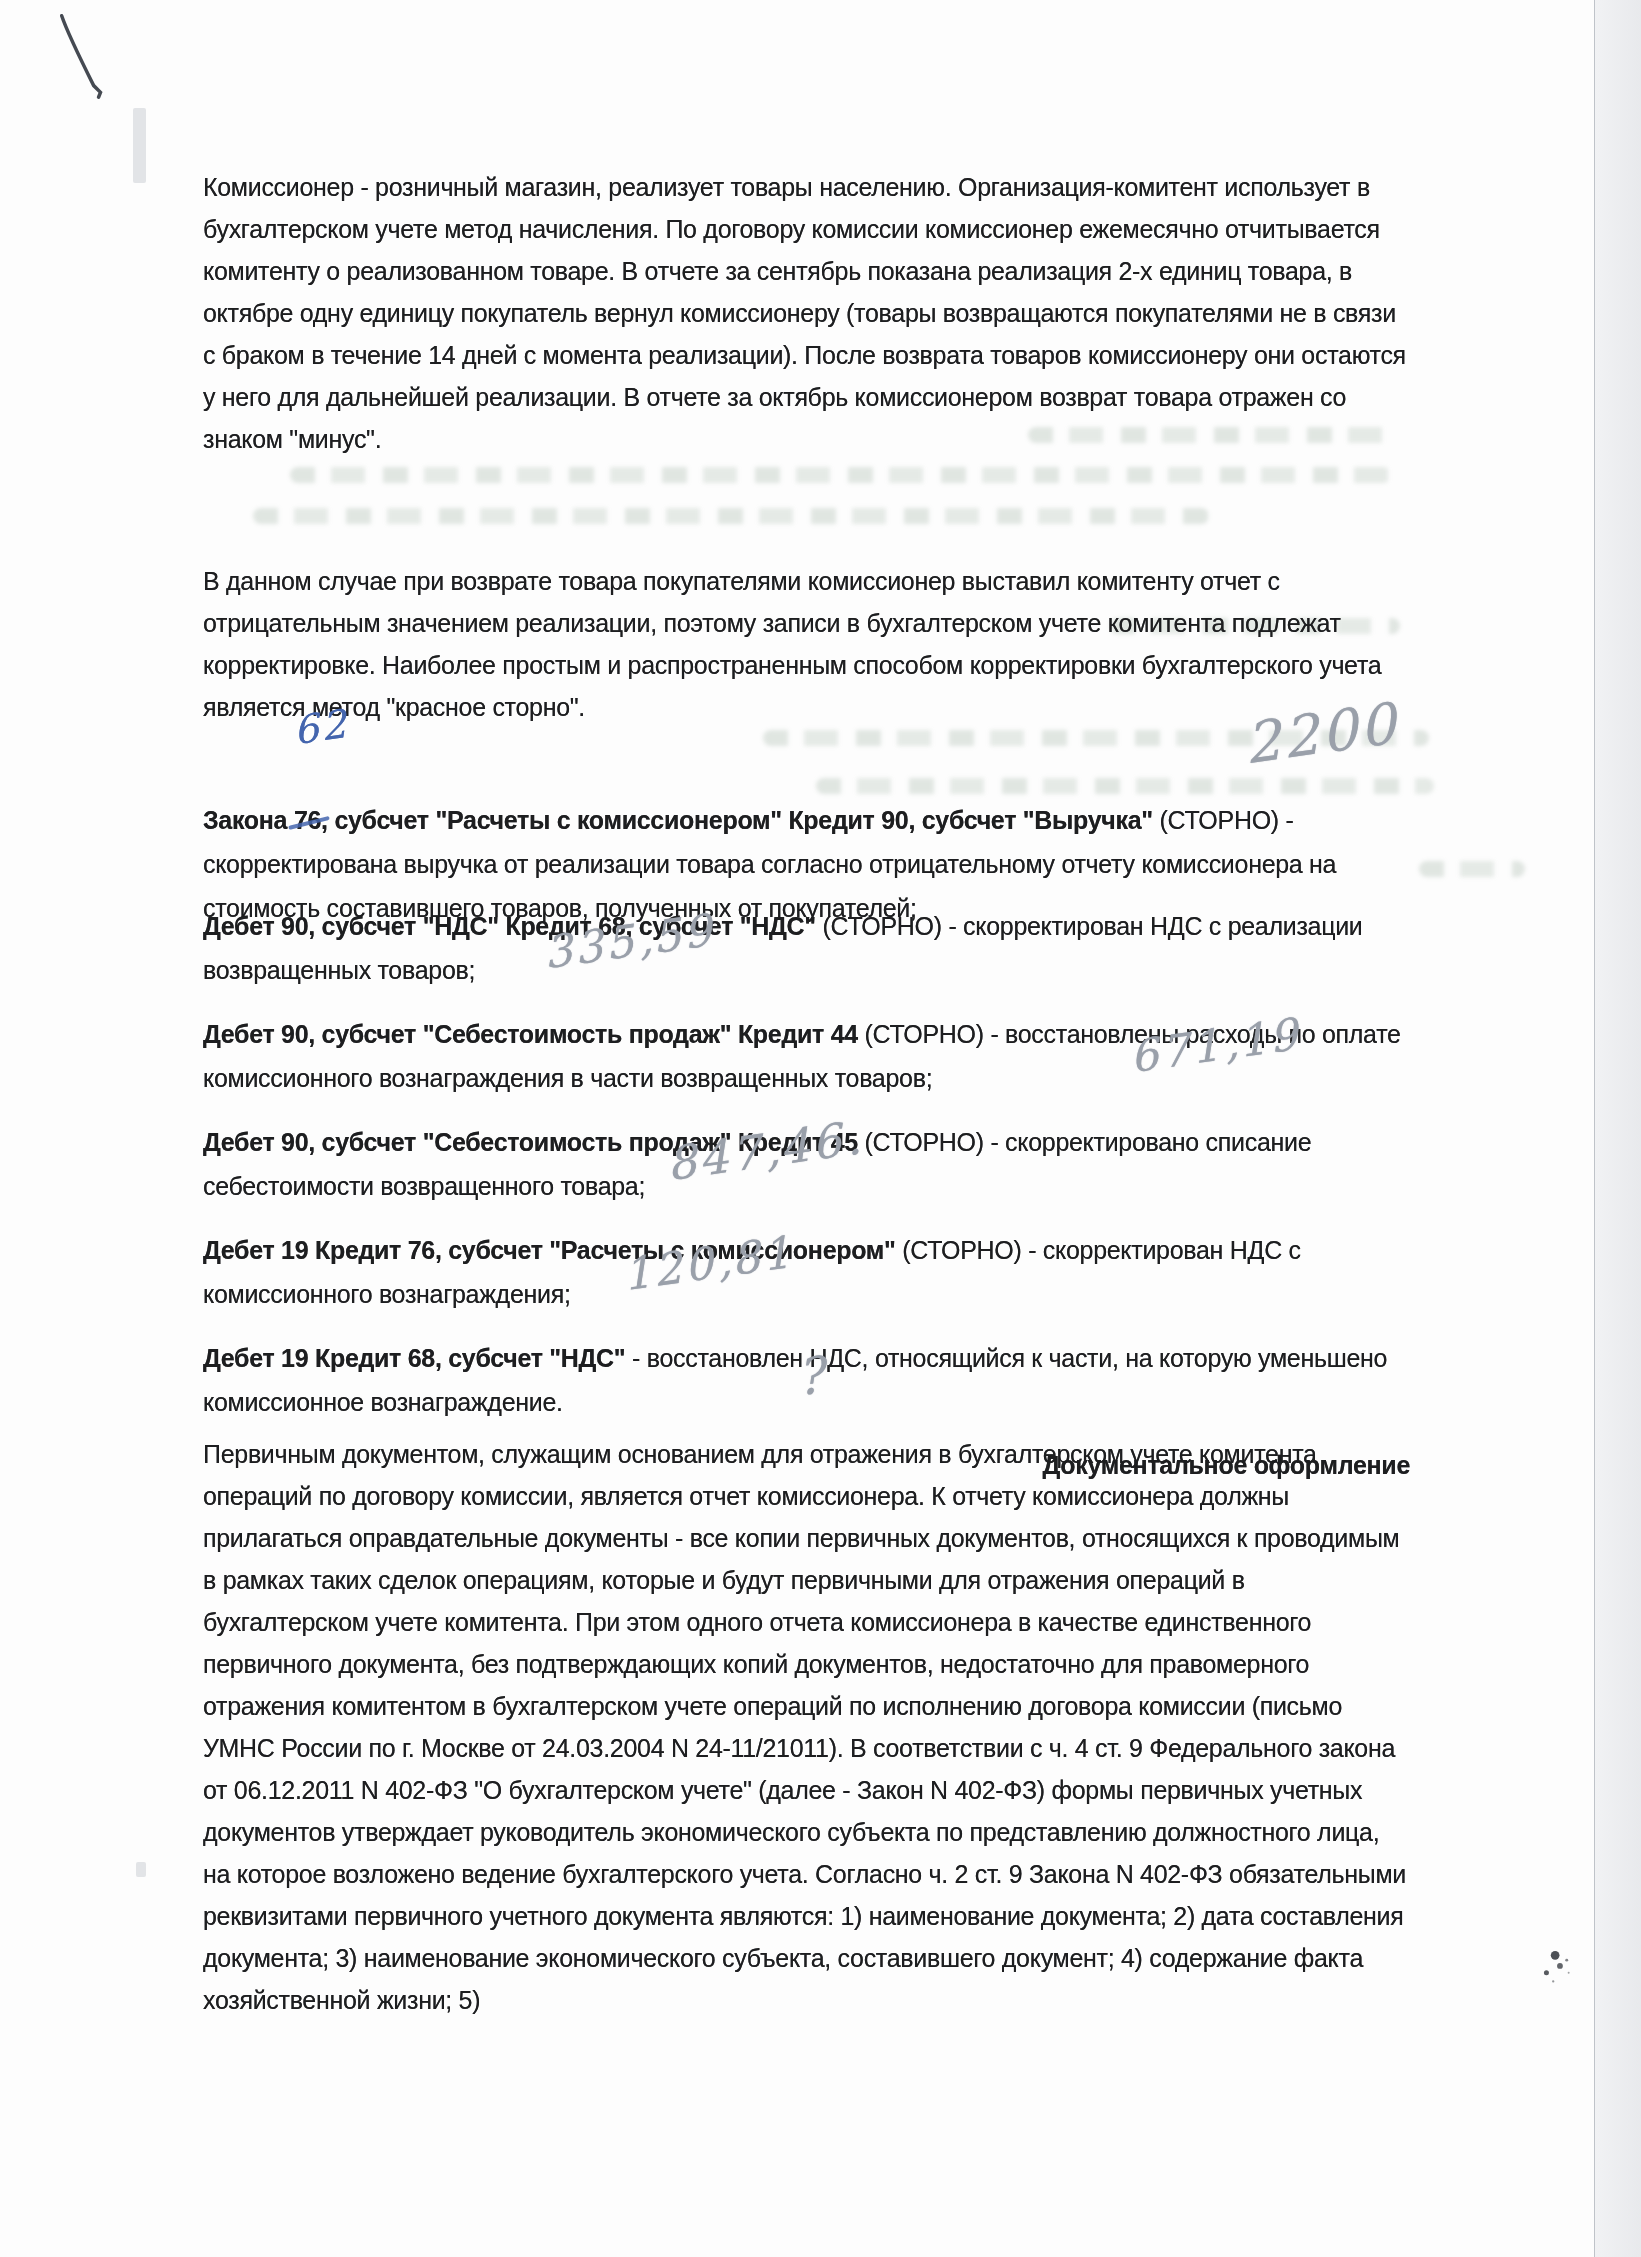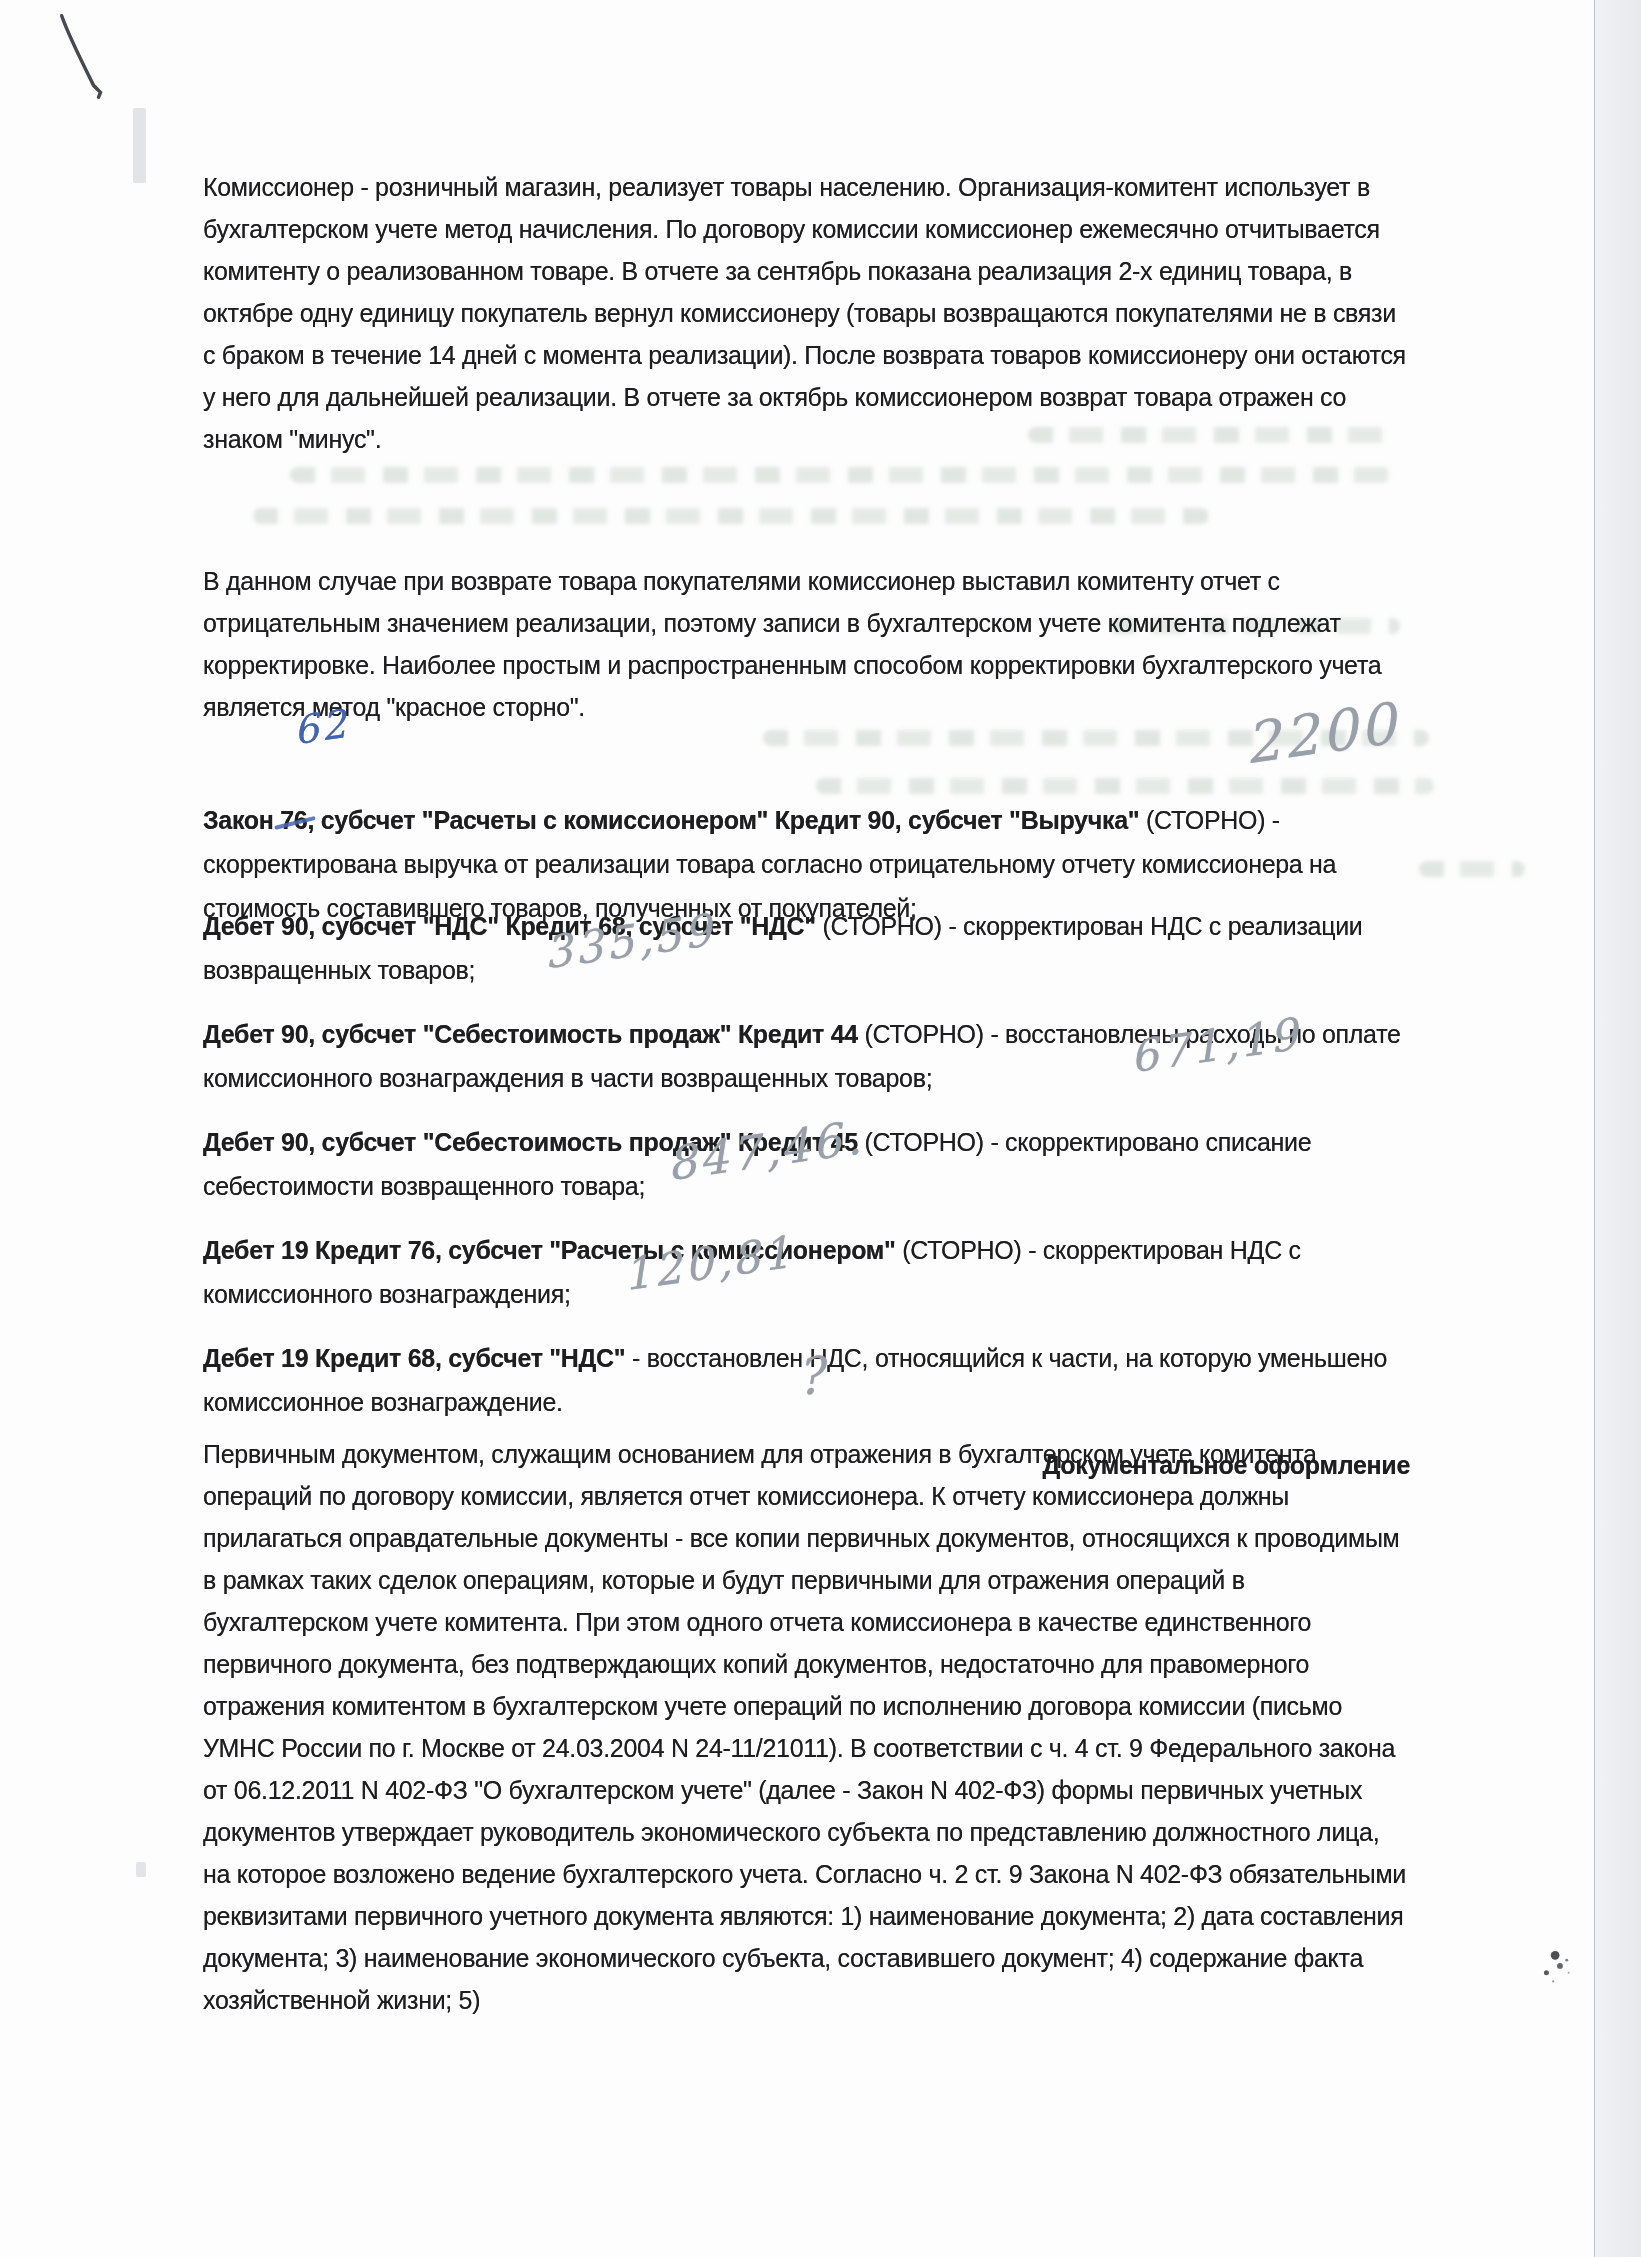--- a/index.html
+++ b/index.html
@@ -95,21 +95,21 @@
     <span>Комиссионер - розничный магазин, реализует товары населению. Организация-комитент использует в бухгалтерском учете метод начисления. По договору комиссии комиссионер ежемесячно отчитывается комитенту о реализованном товаре. В отчете за сентябрь показана реализация 2-х единиц товара, в октябре одну единицу покупатель вернул комиссионеру (товары возвращаются покупателями не в связи с браком в течение 14 дней с момента реализации). После возврата товаров комиссионеру они остаются у него для дальнейшей реализации. В отчете за октябрь комиссионером возврат товара отражен со знаком "минус".</span>
   </div>
 
   <div class="text-block" style="top:560px;">
     <span>В данном случае при возврате товара покупателями комиссионер выставил комитенту отчет с отрицательным значением реализации, поэтому записи в бухгалтерском учете комитента подлежат корректировке. Наиболее простым и распространенным способом корректировки бухгалтерского учета является метод "красное сторно".</span>
   </div>
 
   <div class="text-block entry" style="top:753px;">
     <span class="hand hand-blue" style="left:95px;top:-42px;font-size:39px;">62</span>
     <span class="hand" style="left:1048px;top:-37px;font-size:56px;">2200</span>
-    <span class="bold">Закон </span><span class="bold crossed">76,</span><span class="bold"> субсчет "Расчеты с комиссионером" Кредит 90, субсчет "Выручка"</span><span> (СТОРНО) -</span><span> скорректирована выручка от реализации товара согласно отрицательному отчету комиссионера на стоимость составившего товаров, полученных от покупателей;</span>
+    <span class="bold">Закона </span><span class="bold crossed">76,</span><span class="bold"> субсчет "Расчеты с комиссионером" Кредит 90, субсчет "Выручка"</span><span> (СТОРНО) -</span><span> скорректирована выручка от реализации товара согласно отрицательному отчету комиссионера на стоимость составившего товаров, полученных от покупателей;</span>
   </div>
 
   <div class="text-block entry" style="top:904px;">
     <span class="hand" style="left:346px;top:27px;font-size:44px;">335,59</span>
     <span class="bold">Дебет 90, субсчет "НДС" Кредит 68, субсчет "НДС"</span><span> (СТОРНО) - скорректирован НДС с реализации возвращенных товаров;</span>
   </div>
 
   <div class="text-block entry" style="top:1012px;">
     <span class="hand" style="left:932px;top:23px;font-size:44px;">671,19</span>
     <span class="bold">Дебет 90, субсчет "Себестоимость продаж" Кредит 44</span><span> (СТОРНО) - восстановлены расходы по оплате комиссионного вознаграждения в части возвращенных товаров;</span>

